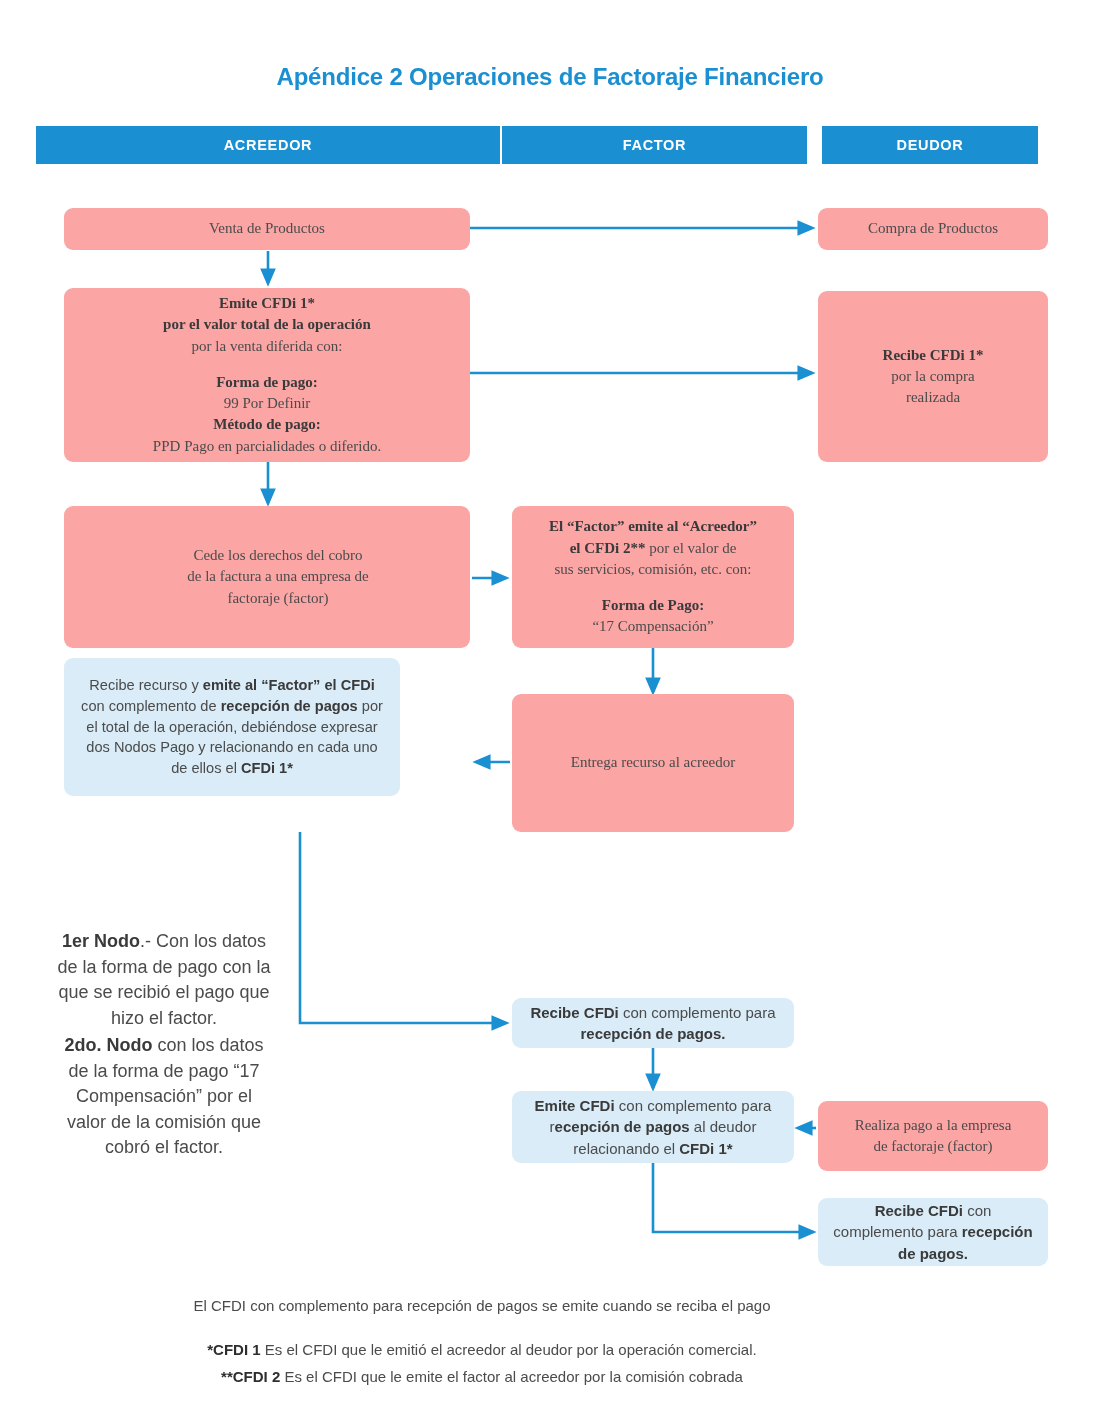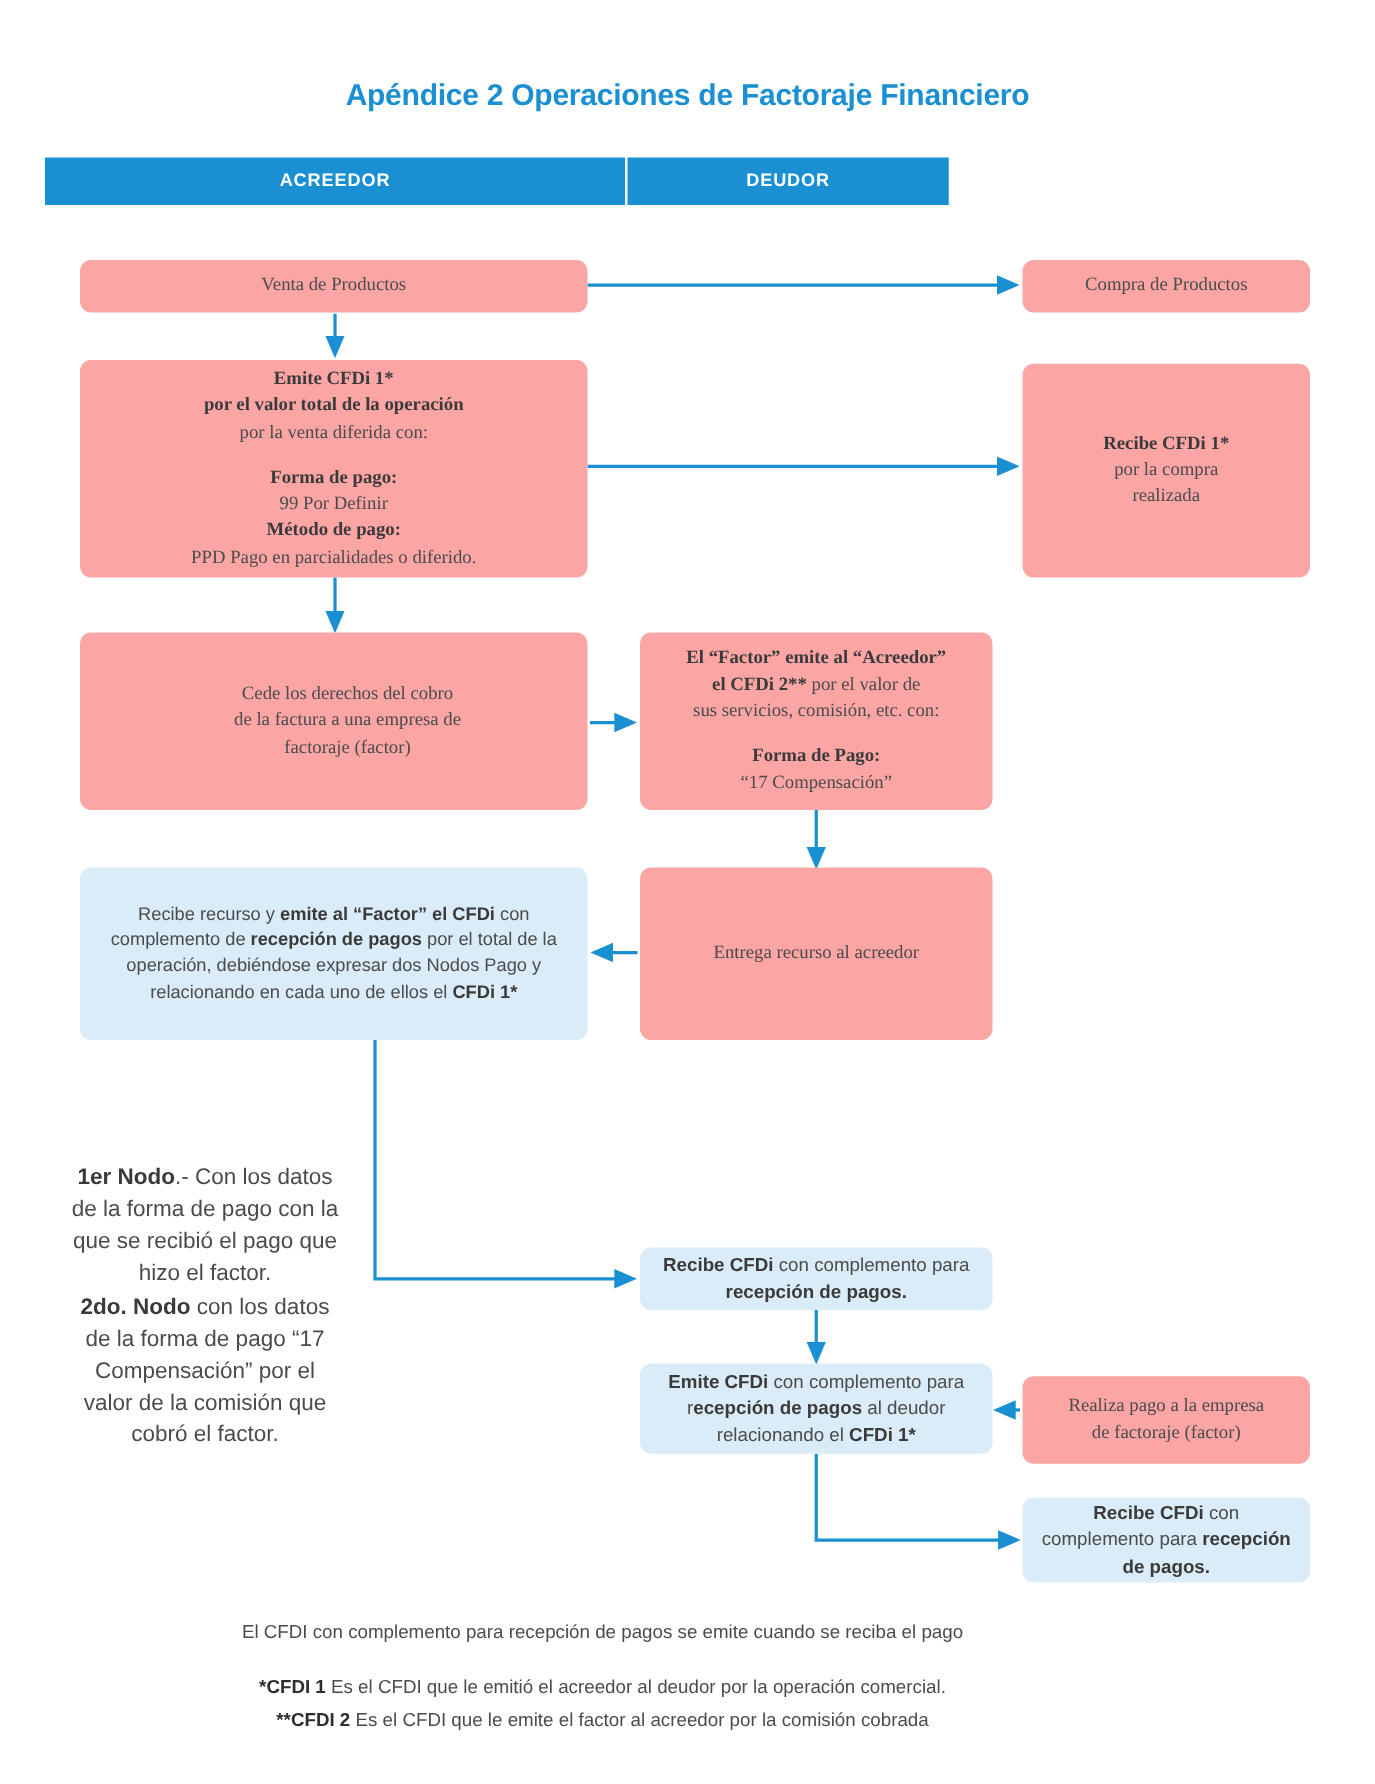--- a/index.html
+++ b/index.html
@@ -49,21 +49,21 @@
     color: #ffffff;
     font-size: 14.5px;
     font-weight: bold;
     letter-spacing: 0.7px;
     display: flex;
     align-items: center;
     justify-content: center;
   }
   .header-cell.c1 { width: 464px; }
   .header-cell.c2 { width: 305px; margin-left: 2px; }
-  .header-cell.c3 { width: 257px; margin-left: 2px; }
+  .header-cell.c3 { width: 216px; margin-left: 15px; }
 
   .node {
     position: absolute;
     border-radius: 9px;
     display: flex;
     align-items: center;
     justify-content: center;
     text-align: center;
     padding: 8px 14px;
     line-height: 1.42;
@@ -99,20 +99,21 @@
 </style>
 </head>
 <body>
 
 <div id="canvas">
 
   <div class="page-title">Apéndice 2 Operaciones de Factoraje Financiero</div>
 
   <div class="header-bar">
     <div class="header-cell c1">ACREEDOR</div>
+    <div class="header-cell c2">FACTOR</div>
     <div class="header-cell c3">DEUDOR</div>
   </div>
 
   <svg id="svg-layer" viewBox="0 0 1100 1427">
     <defs>
       <marker id="arrowhead" markerWidth="7" markerHeight="7" refX="5.6" refY="3" orient="auto">
         <path d="M0,0 L7,3 L0,6 z" fill="#1a8fd1"></path>
       </marker>
     </defs>
     <g stroke="#1a8fd1" stroke-width="2.6" fill="none" marker-end="url(#arrowhead)">
@@ -175,21 +176,21 @@
         <span class="blk">Cede los derechos del cobro</span>
         <span class="blk">de la factura a una empresa de</span>
         <span class="blk">factoraje (factor)</span>
       </span>
   </div>
 
   <div class="node grey" style="left:512px; top:506px; width:282px; height:142px;">
     <span class="blk"><b>El “Factor” emite al “Acreedor”</b><br><b>el CFDi 2**</b><span> por el valor de</span><br><span>sus servicios, comisión, etc. con:</span><br><span class="sp"></span><b>Forma de Pago:</b><br><span>“17 Compensación”</span></span>
   </div>
 
-  <div class="node blue" style="left:64px; top:694px; width:406px; height:138px; font-size:14.6px;">
+  <div class="node blue" style="left:64px; top:658px; width:336px; height:138px; font-size:14.6px;">
     <span class="blk"><span>Recibe recurso y </span><b>emite al “Factor” el CFDi</b><span> con complemento de </span><b>recepción de pagos</b><span> por el total de la operación, debiéndose expresar dos Nodos Pago y relacionando en cada uno de ellos el </span><b>CFDi 1*</b></span>
   </div>
 
   <div class="node grey" style="left:512px; top:694px; width:282px; height:138px;">
     <span class="blk">Entrega recurso al acreedor</span>
   </div>
 
   <div class="side-note" style="left:56px; top:929px; width:216px;">
     <span><b>1er Nodo</b><span>.- Con los datos de la forma de pago con la que se recibió el pago que hizo el factor.</span></span>
   </div>

